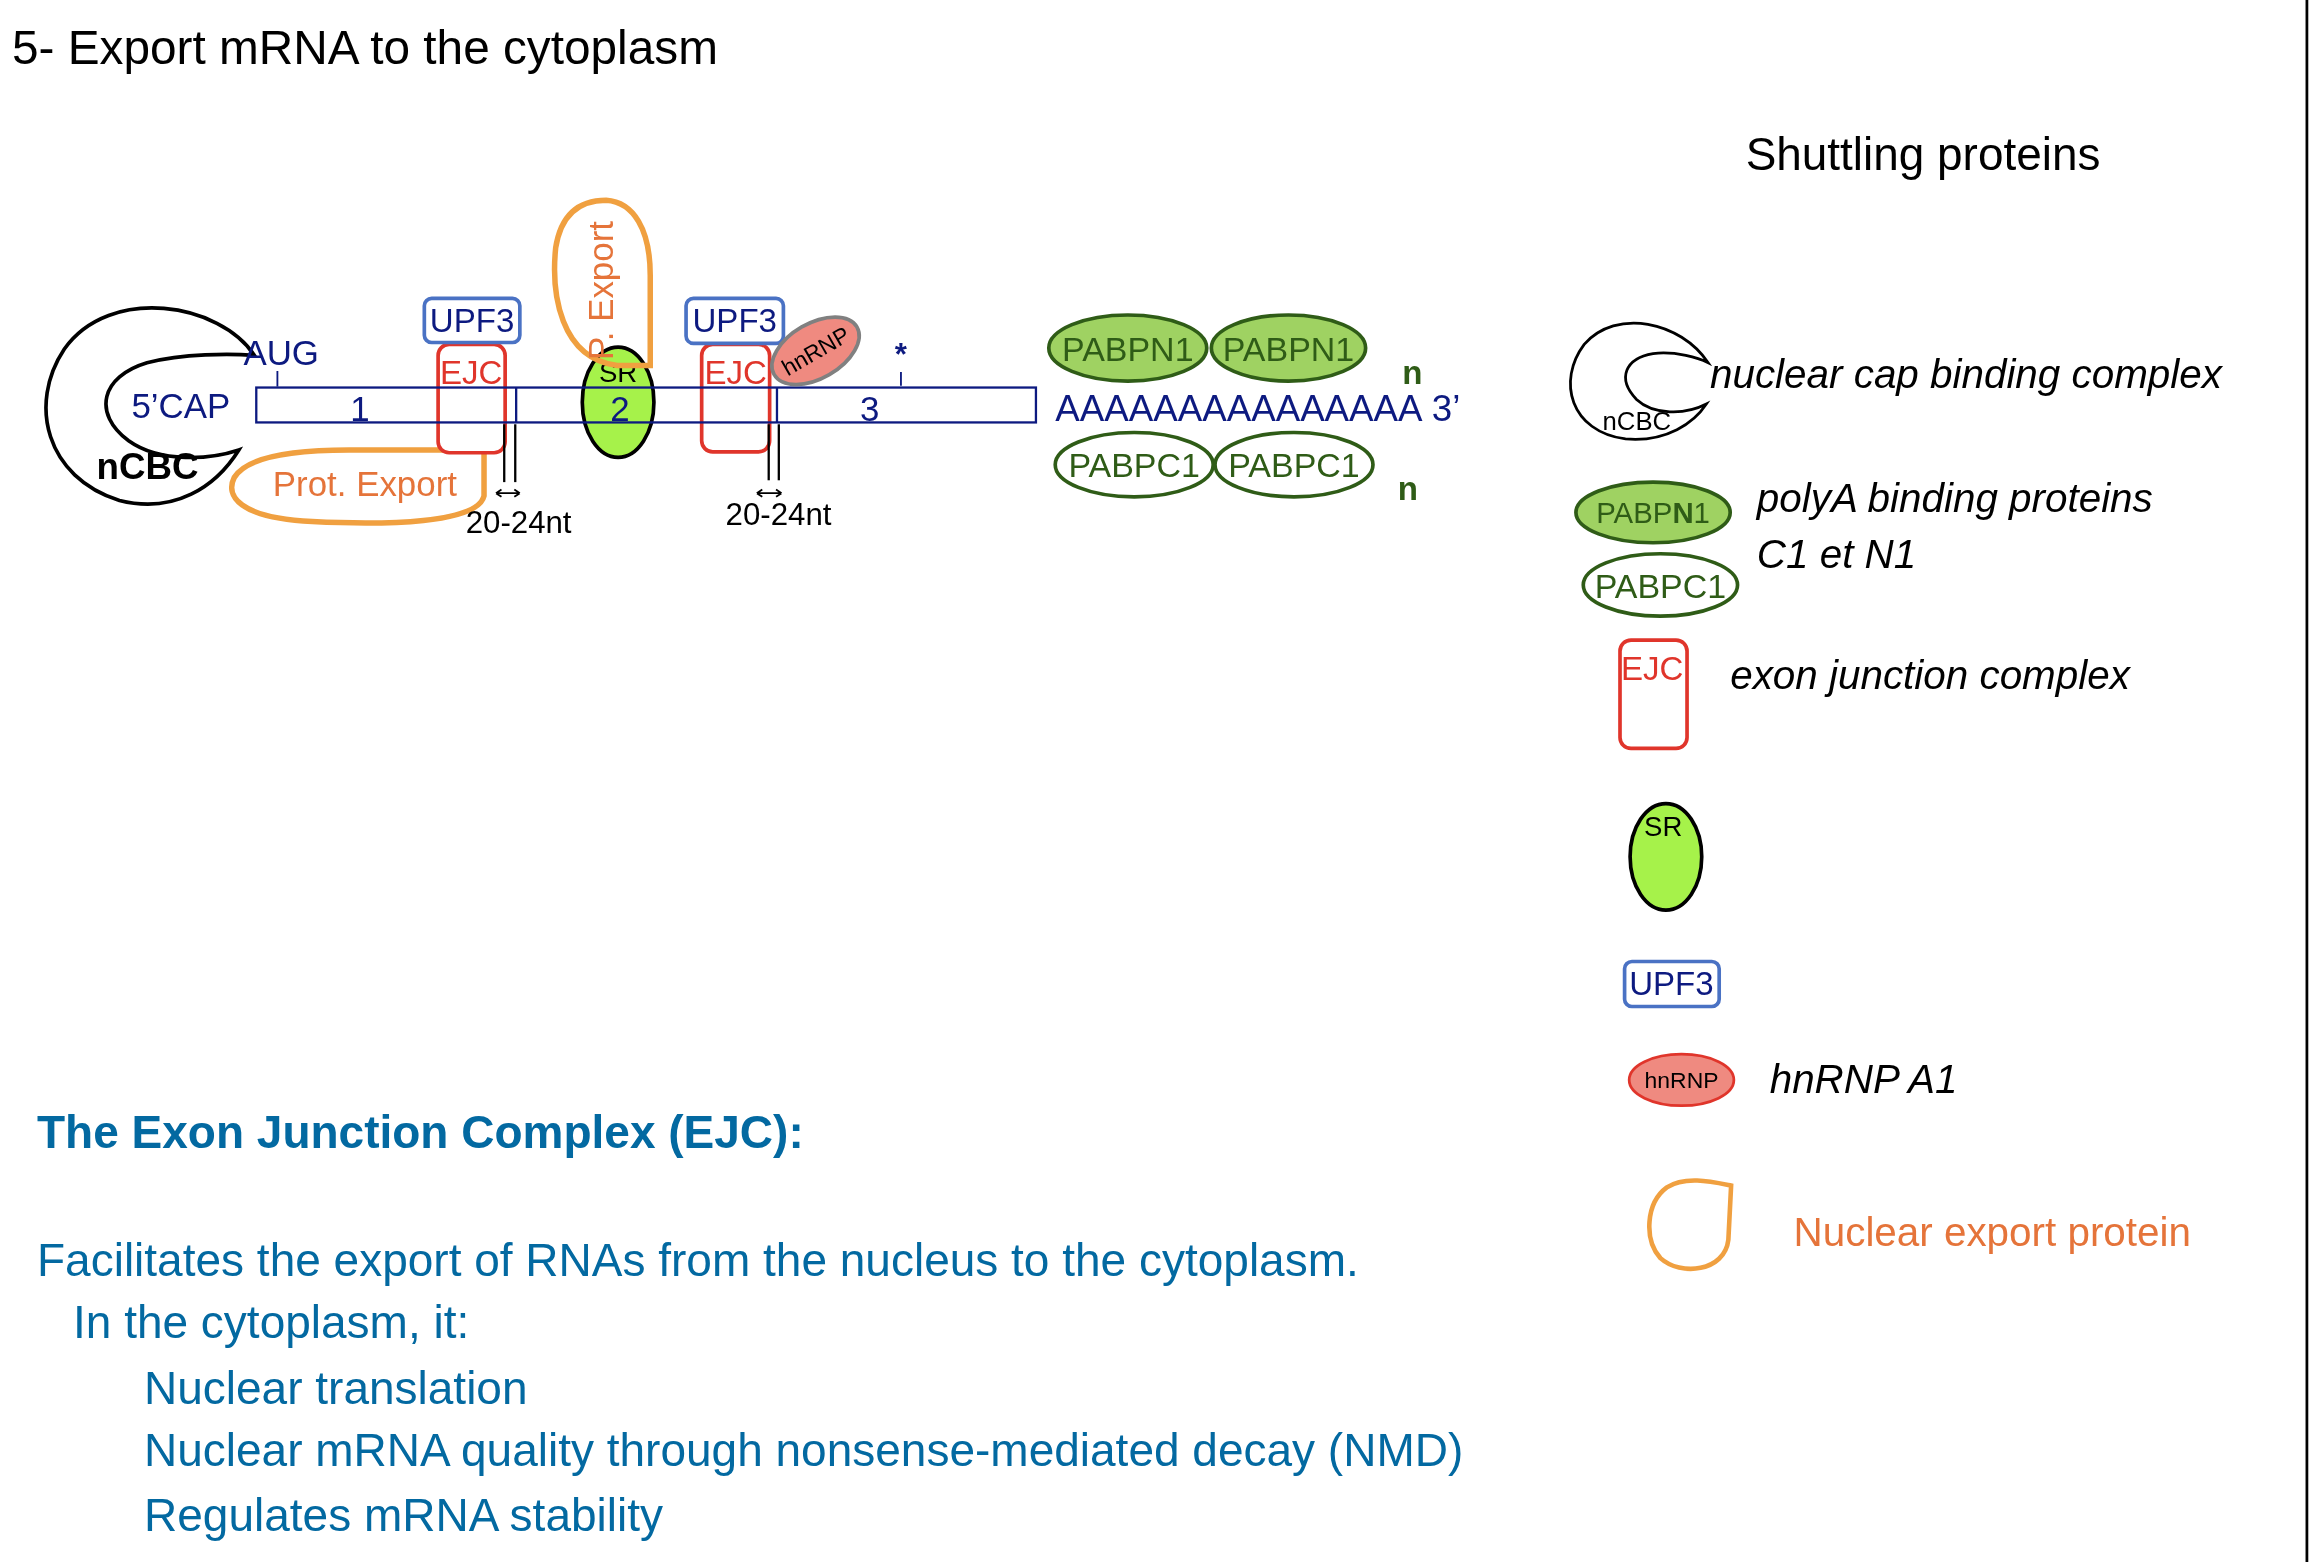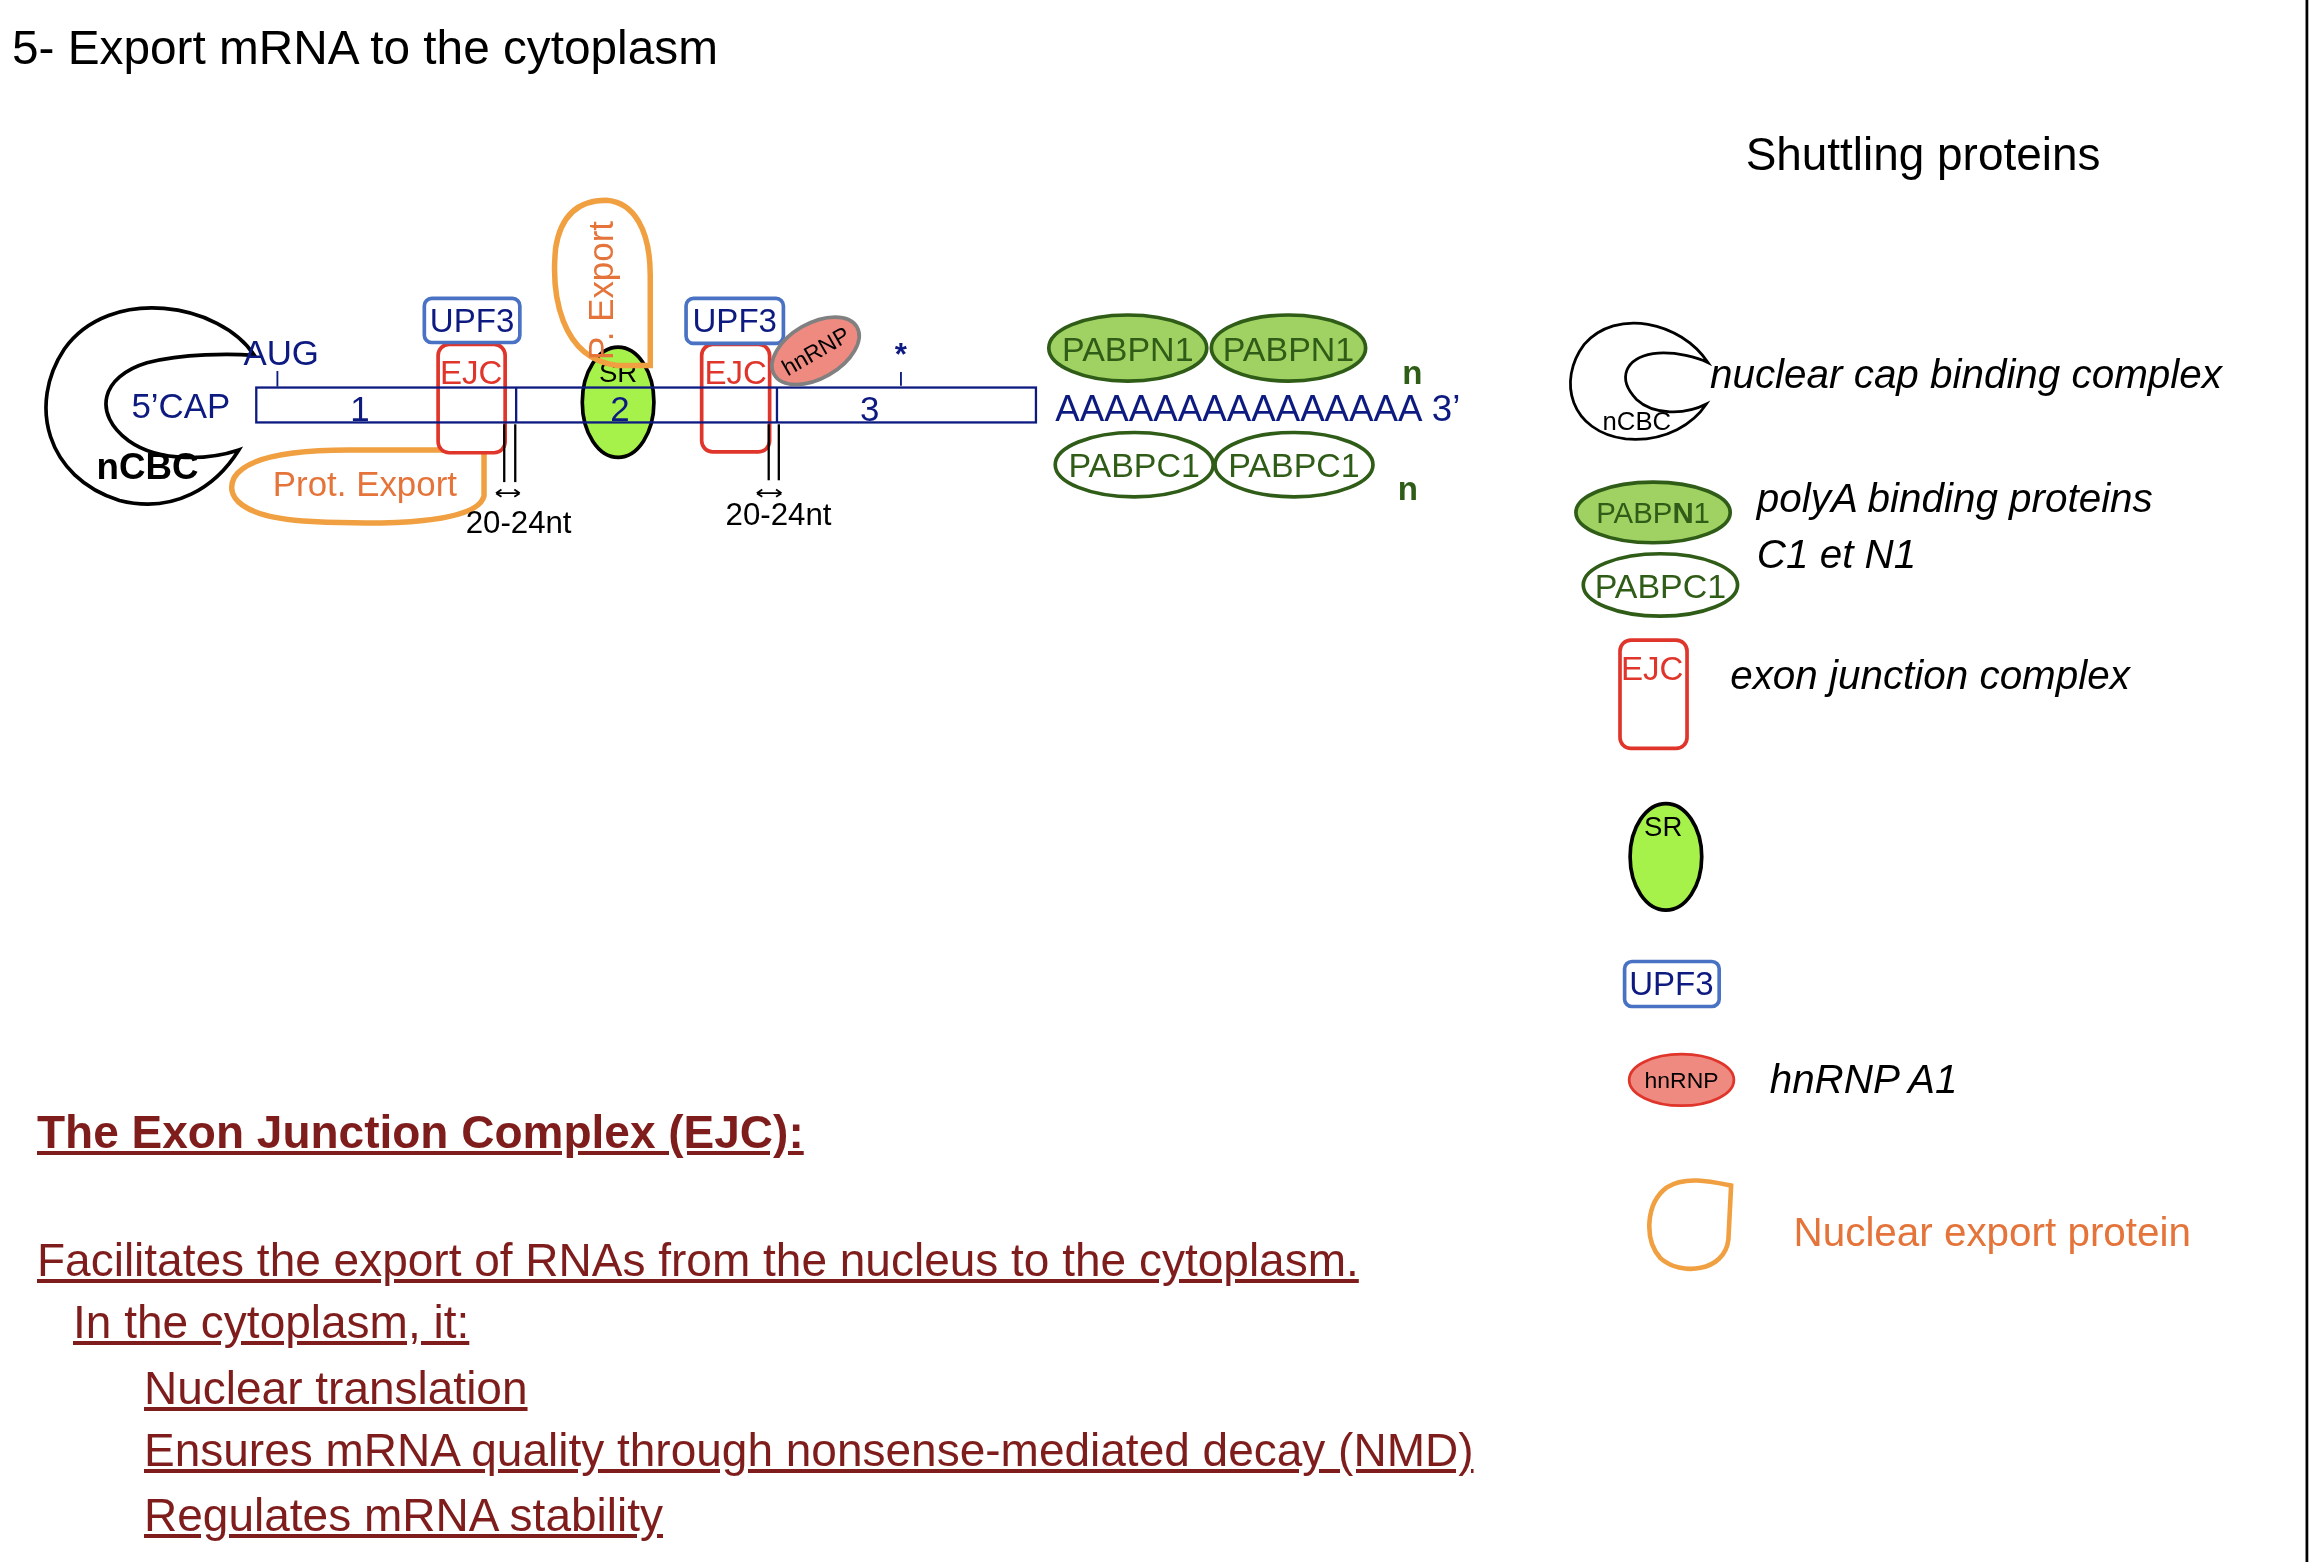--- a/index.html
+++ b/index.html
@@ -5,21 +5,21 @@
   html, body { margin: 0; padding: 0; background: #ffffff; }
   body { width: 2318px; height: 1563px; position: relative; overflow: hidden; font-family: "Liberation Sans", "DejaVu Sans", sans-serif; }
   svg.stage { position: absolute; left: 0; top: 0; }
   .t-title { font-size: 52px; fill: #000; }
   .t-blue { fill: #0d1a80; }
   .t-red { fill: #e0352b; }
   .t-orange { fill: #e5743a; }
   .t-green { fill: #2f5c17; }
   .t-black { fill: #000; }
   .t-italic { font-style: italic; }
-  .text-block { position: absolute; color: #7f1d1d; font-family: "Liberation Sans", "DejaVu Sans", sans-serif; font-size: 46px; line-height: 1; white-space: nowrap; text-decoration: underline; }
+  .text-block { position: absolute; color: #0369a1; font-family: "Liberation Sans", "DejaVu Sans", sans-serif; font-size: 46px; line-height: 1; white-space: nowrap; }
   .bold { font-weight: bold; }
 </style>
 </head>
 <body>
 
 <svg class="stage" width="2318" height="1563" viewBox="0 0 2524 1702" xmlns="http://www.w3.org/2000/svg">
 
   <text x="13" y="70" class="t-title">5- Export mRNA to the cytoplasm</text>
 
   <line x1="2512" y1="0" x2="2512" y2="1702" stroke="#000" stroke-width="3"></line>
@@ -154,15 +154,15 @@
       <path d="M 1885 1291 L 1882 1350 C 1878 1385, 1830 1390, 1808 1370 C 1790 1350, 1792 1310, 1815 1293 C 1835 1280, 1865 1287, 1885 1291 Z" fill="#ffffff" stroke="#f0a040" stroke-width="5"></path>
       <text x="1953" y="1357" font-size="44" class="t-orange">Nuclear export protein</text>
     </g>
   </g>
 </svg>
 
 <div class="text-block bold" style="left:37px; top:1109px;">The Exon Junction Complex (EJC):</div>
 <div class="text-block" style="left:37px; top:1237px;">Facilitates the export of RNAs from the nucleus to the cytoplasm.</div>
 <div class="text-block" style="left:37px; top:1299px;margin-left:36px;">In the cytoplasm, it:</div>
 <div class="text-block" style="left:144px; top:1365px;">Nuclear translation</div>
-<div class="text-block" style="left:144px; top:1427px;">Ensures mRNA quality through nonsense-mediated decay (NMD)</div>
+<div class="text-block" style="left:144px; top:1427px;">Nuclear mRNA quality through nonsense-mediated decay (NMD)</div>
 <div class="text-block" style="left:144px; top:1492px;">Regulates mRNA stability</div>
 
 
 </body></html>

